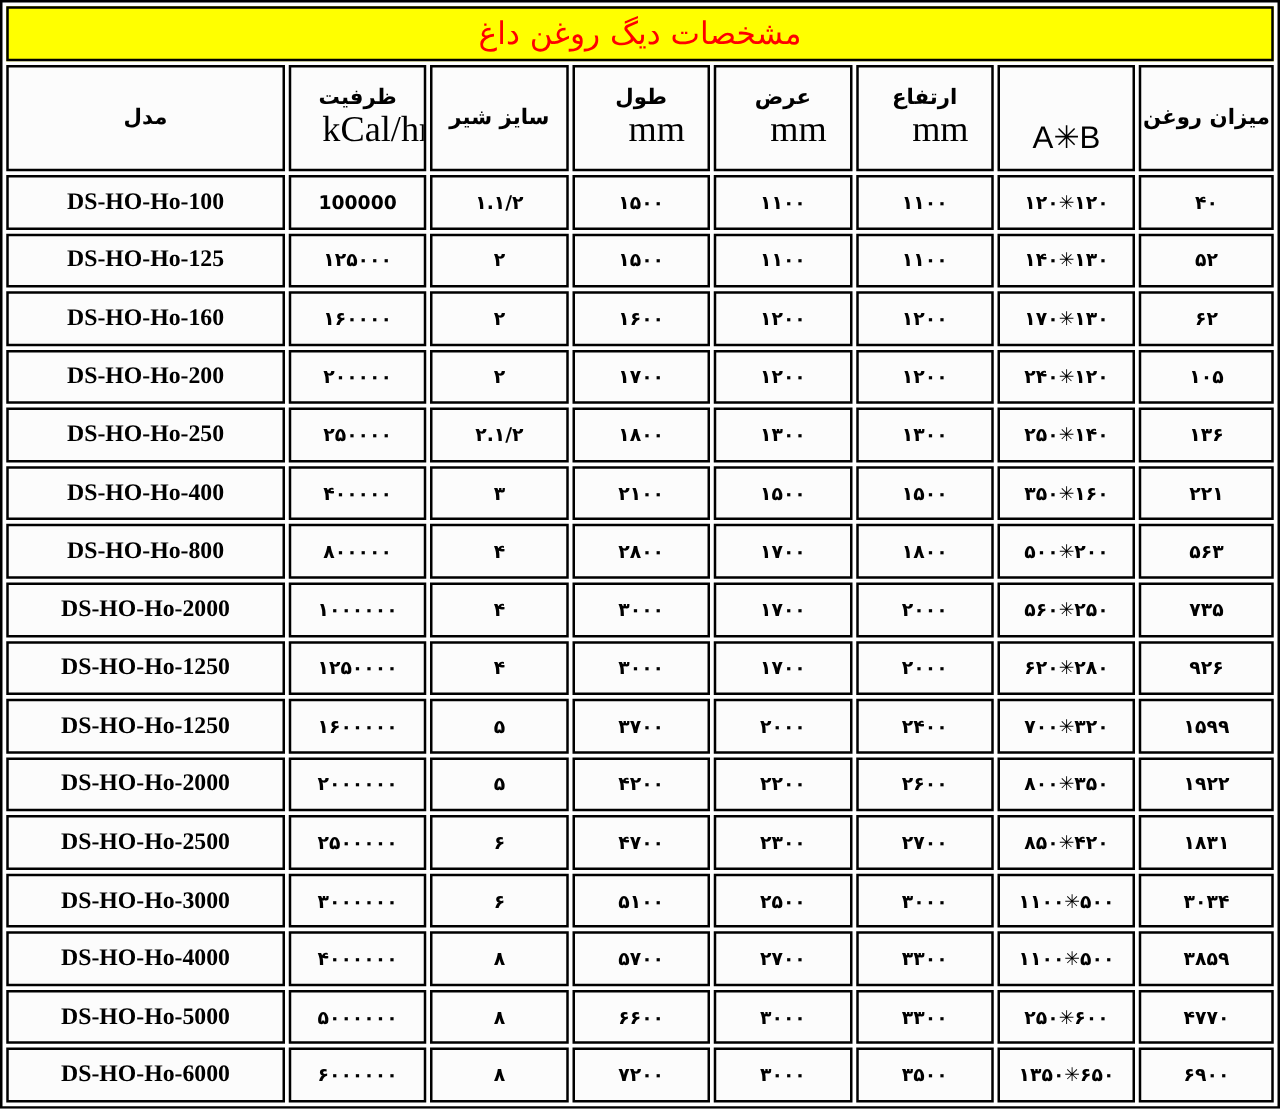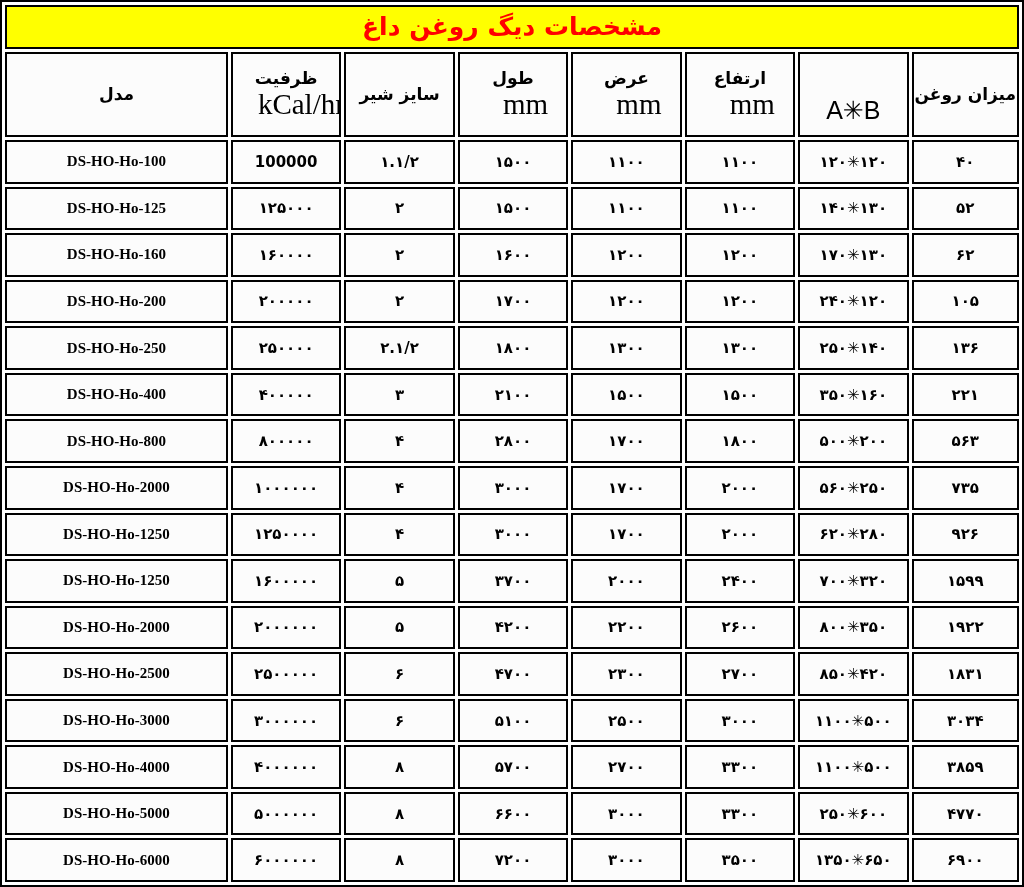--- a/index.html
+++ b/index.html
@@ -38,21 +38,21 @@
     border: 2px solid #000000;
     background: #fcfcfc;
     text-align: center;
     vertical-align: middle;
     padding: 0;
     box-sizing: border-box;
     overflow: hidden;
   }
   .title-cell {
     height: 42px;
-    font-weight: bold;
+    font-weight: normal;
     font-size: 25px;
     direction: rtl;
     line-height: 40px;
   }
   .header-row th {
     height: 85px;
     font-weight: bold;
   }
   .h-label {
     direction: rtl;
@@ -74,21 +74,21 @@
     font-weight: normal;
     font-size: 29px;
     line-height: 1.1;
     color: #000000;
     padding-left: 25px;
   }
   tbody td { height: 36px; }
   .model-cell {
     font-family: "Liberation Serif", serif;
     font-weight: bold;
-    font-size: 15px;
+    font-size: 19px;
     direction: ltr;
     letter-spacing: 0px;
   }
   .num-cell {
     direction: ltr;
     font-family: "DejaVu Sans", sans-serif;
     font-weight: bold;
     font-size: 15px;
   }
 </style>

